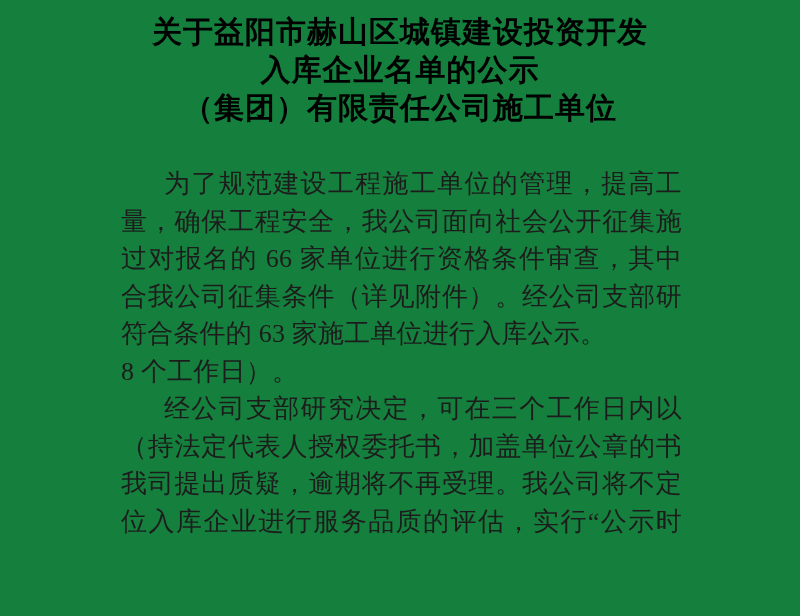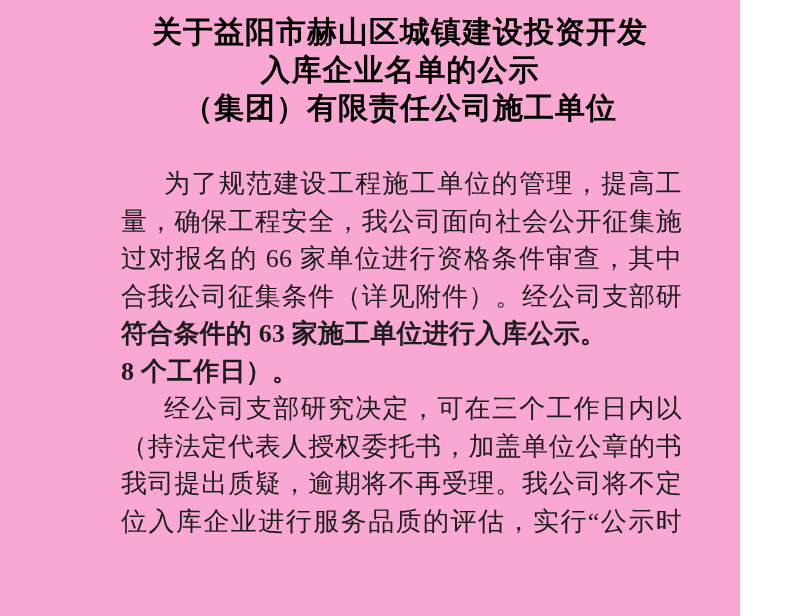--- a/index.html
+++ b/index.html
@@ -2,23 +2,23 @@
 <html><head>
 <meta charset="utf-8">
 <style>
   html, body {
     margin: 0;
     padding: 0;
     background: #ffffff;
   }
   .page {
     position: relative;
-    width: 740px;
+    width: 800px;
     height: 616px;
-    background: #f9a8d4;
+    background: #15803d;
     overflow: hidden;
   }
   .title-block {
     position: absolute;
     top: 13px;
     left: 0;
     width: 800px;
     text-align: center;
     font-family: "Liberation Sans", "DejaVu Sans", sans-serif;
     font-weight: bold;
@@ -42,21 +42,20 @@
     line-height: 37.5px;
     text-align: justify;
     text-align-last: justify;
     text-justify: inter-character;
     white-space: normal;
     overflow: hidden;
   }
   .body-line.para-end {
     text-align: center;
     text-align-last: left;
-    font-weight: bold;
   }
   .body-line.para-start {
     text-indent: 43px;
   }
 </style>
 </head>
 <body>
 
 <div class="page">
 

